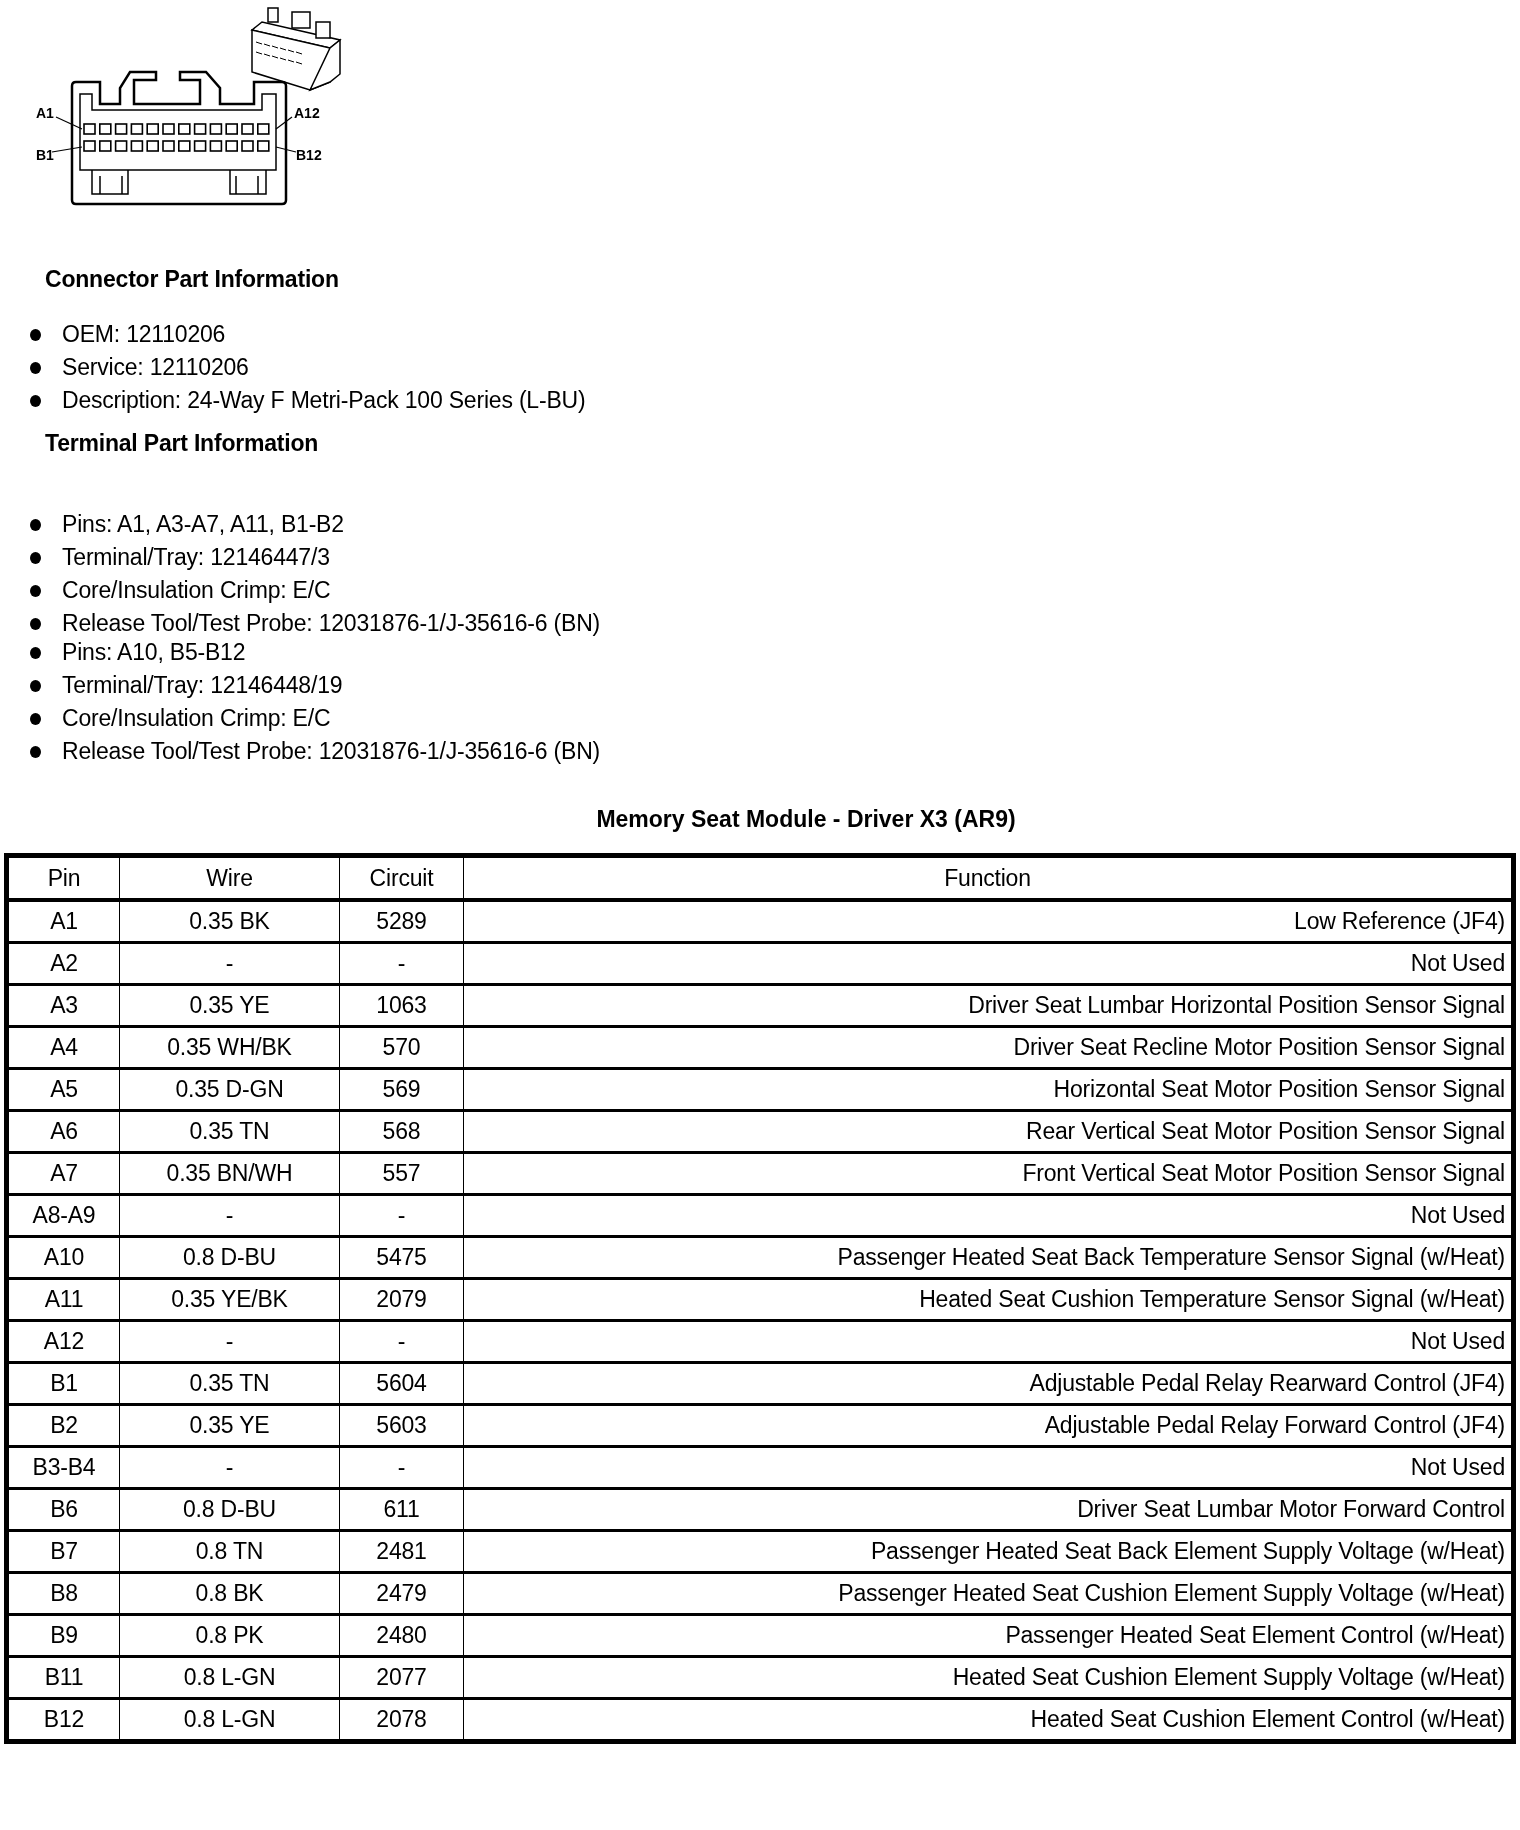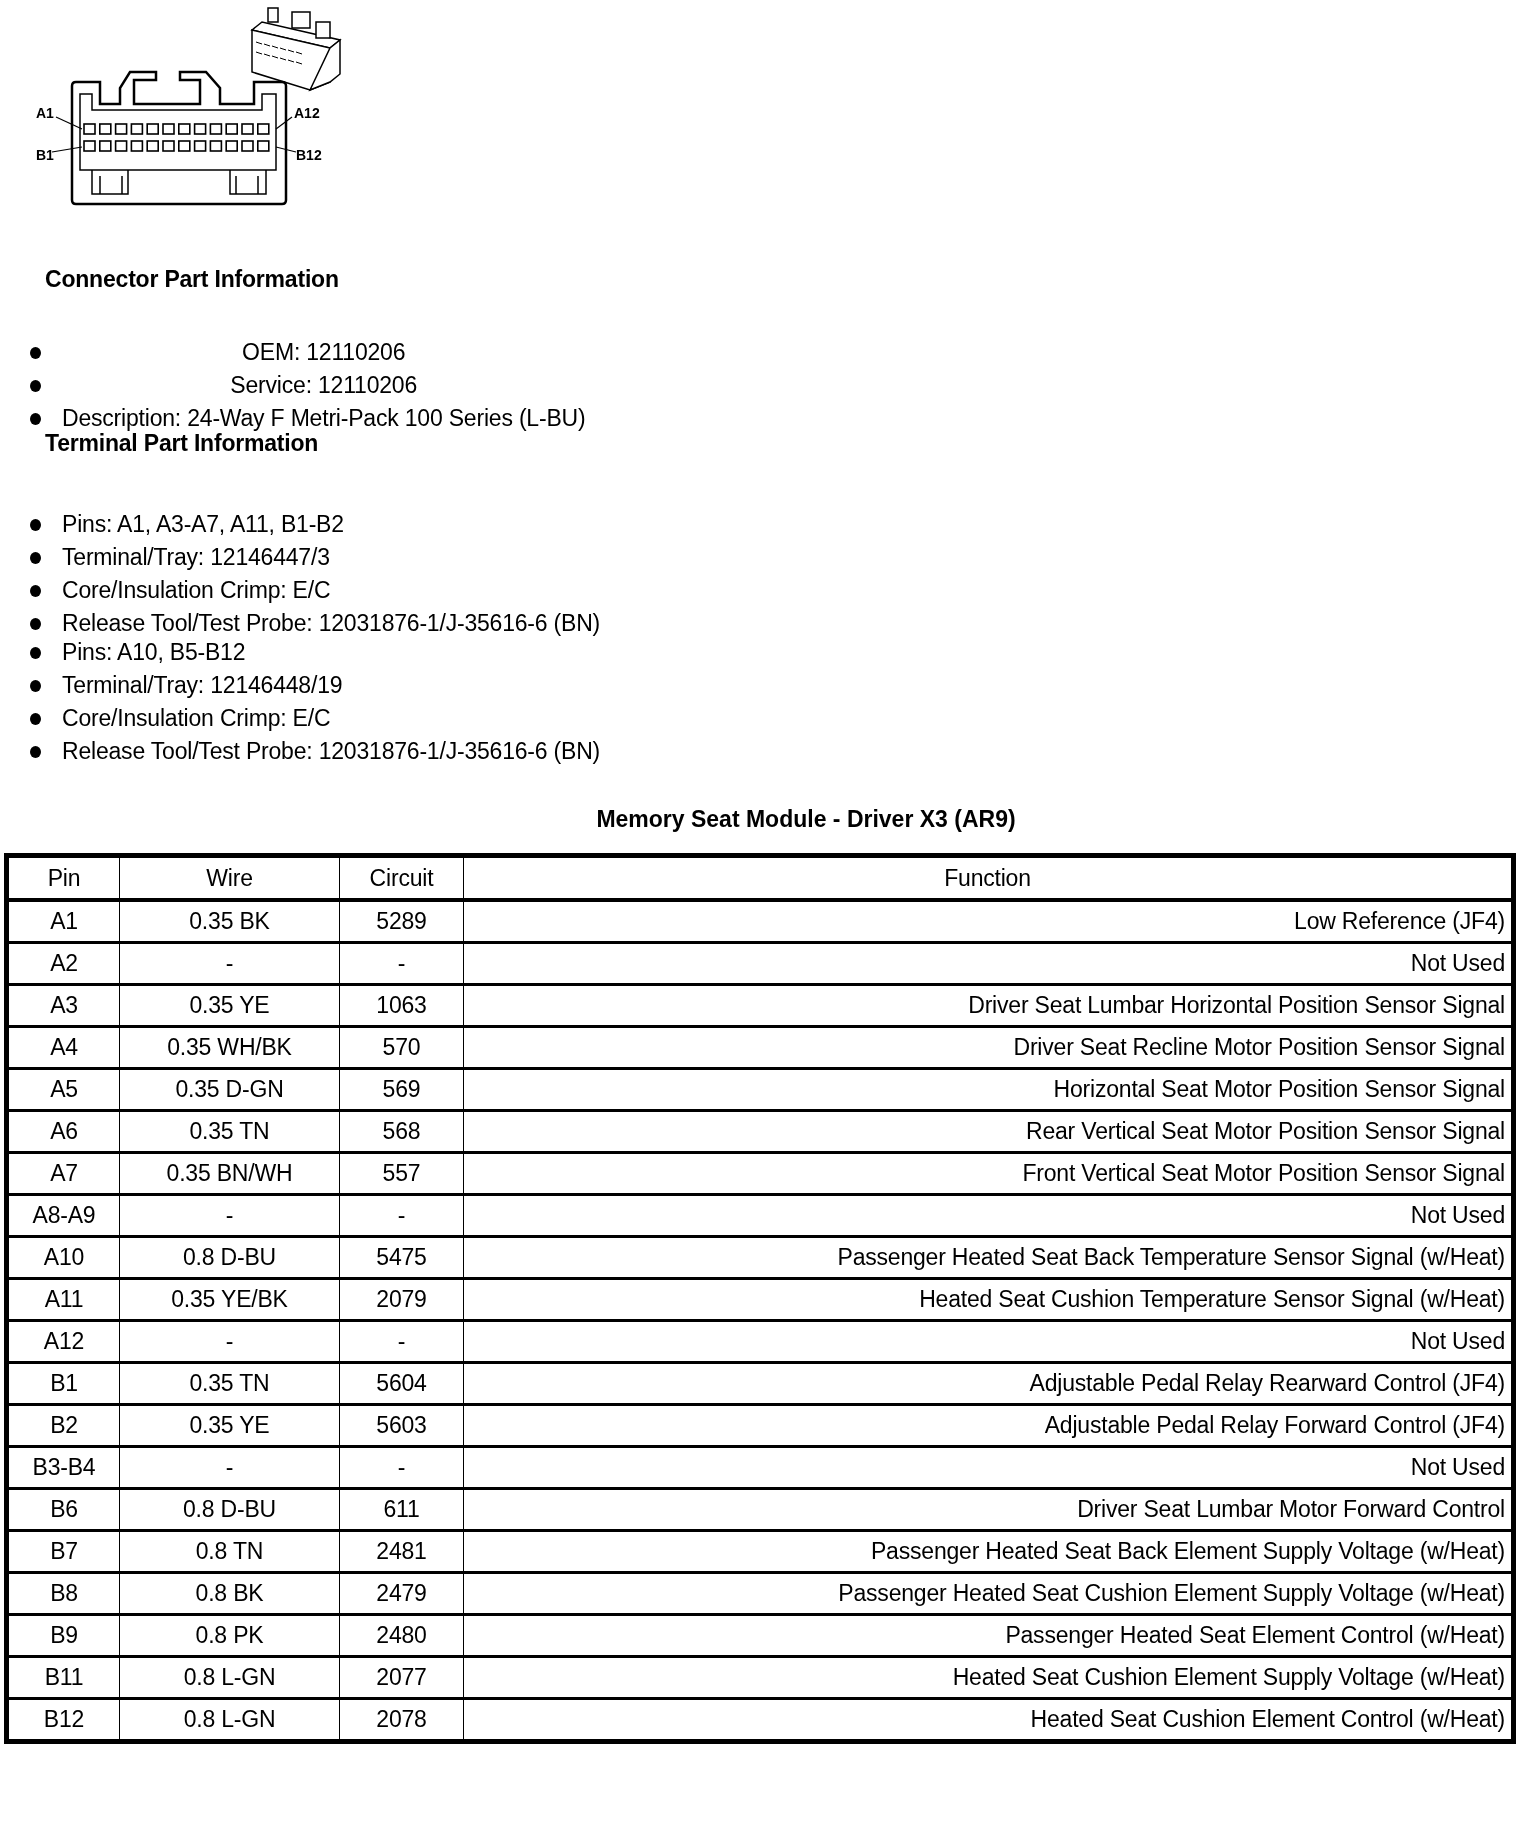--- a/index.html
+++ b/index.html
@@ -101,21 +101,21 @@
   </g>
   <g font-family="Liberation Sans, sans-serif" font-weight="bold" font-size="14" fill="#000">
     <text x="6" y="118">A1</text>
     <text x="264" y="118">A12</text>
     <text x="6" y="160">B1</text>
     <text x="266" y="160">B12</text>
   </g>
 </svg>
 
 <div class="section-title" style="top:266px;">Connector Part Information</div>
-<ul class="bullets" style="top:336px;text-align:center;">
+<ul class="bullets" style="top:318px;">
   <li><span class="dot"></span><span>OEM: 12110206</span></li>
   <li><span class="dot"></span><span>Service: 12110206</span></li>
   <li><span class="dot"></span><span>Description: 24-Way F Metri-Pack 100 Series (L-BU)</span></li>
 </ul>
 
 <div class="section-title" style="top:430px;">Terminal Part Information</div>
 <ul class="bullets" style="top:508px;">
   <li><span class="dot"></span><span>Pins: A1, A3-A7, A11, B1-B2</span></li>
   <li><span class="dot"></span><span>Terminal/Tray: 12146447/3</span></li>
   <li><span class="dot"></span><span>Core/Insulation Crimp: E/C</span></li>

